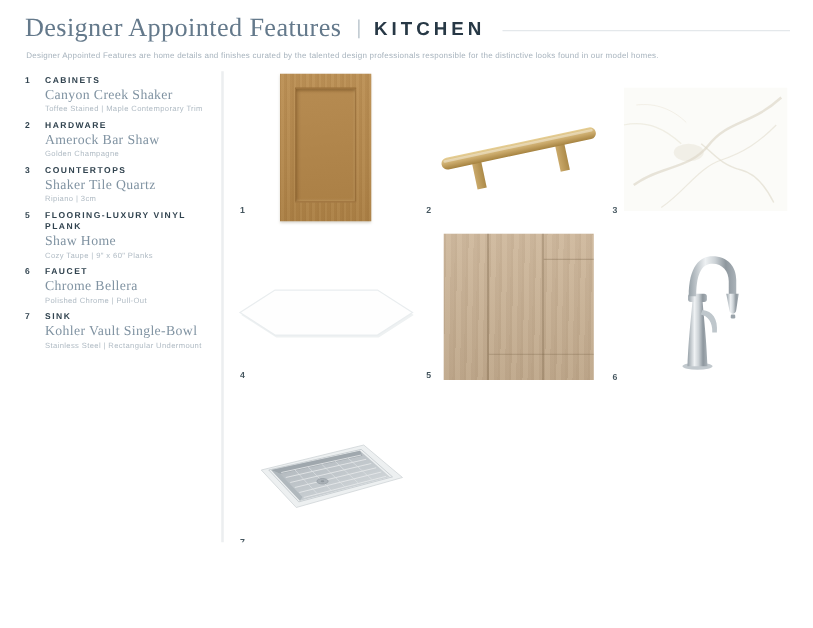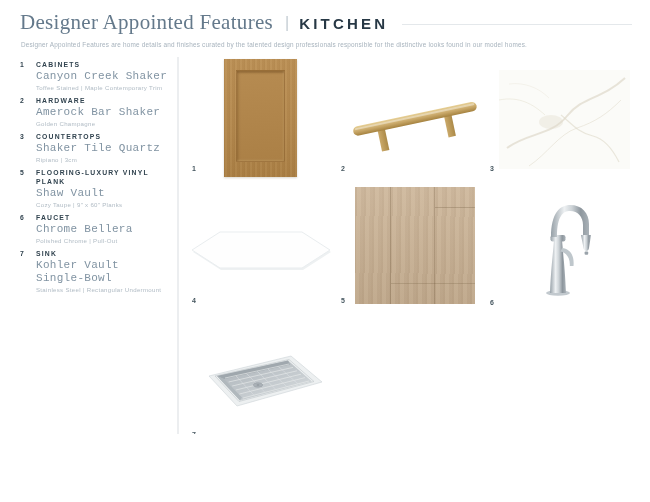--- a/index.html
+++ b/index.html
@@ -13,21 +13,21 @@
   .section-label{font-size:15px;font-weight:600;letter-spacing:3.2px;color:#273845;white-space:nowrap;padding-top:2px;}
   .header-rule{flex:1;height:1px;background:#e4e8eb;margin-left:14px;margin-top:3px;}
   .subtitle{position:absolute;left:21px;top:41px;font-size:6.4px;color:#a7b3bd;letter-spacing:.2px;}
 
   
   .v-divider{position:absolute;left:177px;top:57px;width:2px;height:393px;background:#eceef0;}
   .features{position:absolute;left:20px;top:60px;width:152px;}
   .feature{display:grid;grid-template-columns:16px 1fr;margin-bottom:4px;}
   .f-num{font-size:6.8px;font-weight:700;color:#31434f;line-height:9px;}
   .f-cat{font-size:6.8px;font-weight:700;letter-spacing:1.2px;color:#31434f;line-height:9px;}
-  .f-name{font-family:Liberation Mono, monospace;font-size:11px;color:#8093a2;line-height:13px;margin-top:1px;letter-spacing:.3px;}
+  .f-name{font-family:Liberation Serif, serif;font-size:11px;color:#8093a2;line-height:13px;margin-top:1px;letter-spacing:.3px;}
   .f-det{font-size:6.1px;color:#b0bbc4;line-height:8px;margin-top:1px;letter-spacing:.3px;}
 
   
   .swatch{position:absolute;}
   .img-label{position:absolute;font-size:7px;font-weight:700;color:#45565f;}
 
   
   .cabinet{left:224px;top:59px;width:73px;height:118px;
     background:linear-gradient(180deg,#bb9056 0%,#b2874d 60%,#aa7f45 100%);
     box-shadow:0 1px 2px rgba(150,140,120,.35);}
@@ -80,37 +80,37 @@
       <div>
         <div class="f-cat">CABINETS</div>
         <div class="f-name">Canyon Creek Shaker</div>
         <div class="f-det">Toffee Stained  |  Maple Contemporary Trim</div>
       </div>
     </div>
     <div class="feature">
       <div class="f-num">2</div>
       <div>
         <div class="f-cat">HARDWARE</div>
-        <div class="f-name">Amerock Bar Shaker</div>
+        <div class="f-name">Amerock Bar Shaw</div>
         <div class="f-det">Golden Champagne</div>
       </div>
     </div>
     <div class="feature">
       <div class="f-num">3</div>
       <div>
         <div class="f-cat">COUNTERTOPS</div>
         <div class="f-name">Shaker Tile Quartz</div>
         <div class="f-det">Ripiano  |  3cm</div>
       </div>
     </div>
     <div class="feature">
       <div class="f-num">5</div>
       <div>
         <div class="f-cat">FLOORING-LUXURY VINYL PLANK</div>
-        <div class="f-name">Shaw Vault</div>
+        <div class="f-name">Shaw Home</div>
         <div class="f-det">Cozy Taupe  |  9" x 60" Planks</div>
       </div>
     </div>
     <div class="feature">
       <div class="f-num">6</div>
       <div>
         <div class="f-cat">FAUCET</div>
         <div class="f-name">Chrome Bellera</div>
         <div class="f-det">Polished Chrome  |  Pull-Out</div>
       </div>

